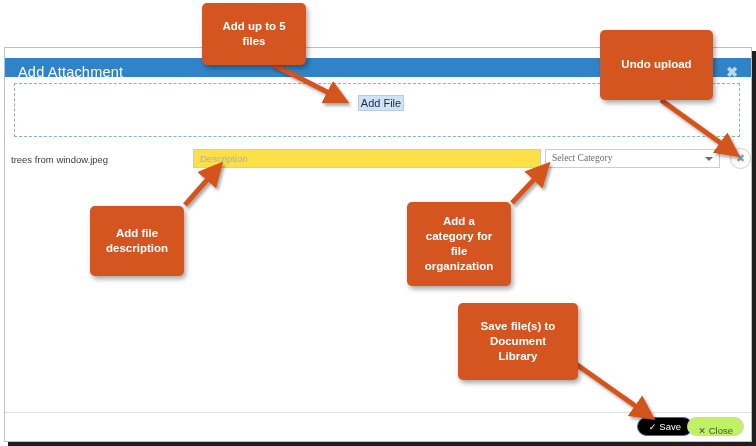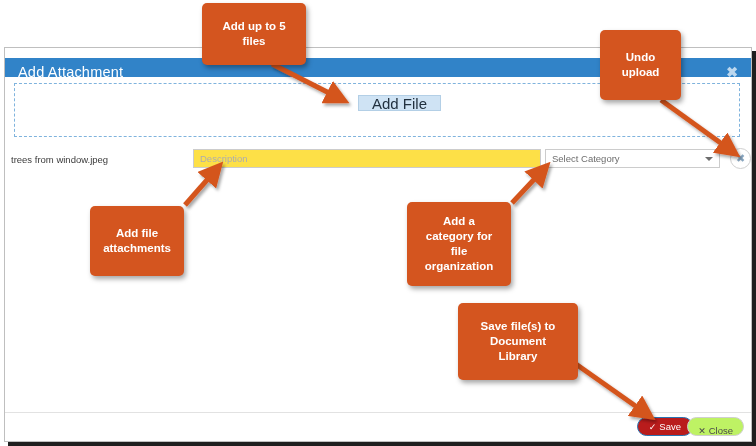--- a/index.html
+++ b/index.html
@@ -47,24 +47,24 @@
   }
 
   #dropzone{
     position:absolute; left:9px; top:6px;
     width:726px; height:54px;
     border:1px dashed #7fb3dd;
     box-sizing:border-box;
   }
   #add-file-btn{
     position:absolute; left:343px; top:11px;
-    width:83px; height:16px;
+    width:46px; height:16px;
     background:#cfe3f4;
     border:1px solid #b3cfe6;
-    color:#22313f; font-size:15px;
+    color:#22313f; font-size:11px;
     text-align:center; line-height:15px;
     cursor:pointer; box-sizing:border-box;
   }
   #drop-hint{
     position:absolute; left:0; top:33px; width:100%;
     text-align:center; color:#9a9a9a; font-size:9.5px;
   }
 
   
   #attach-row{
@@ -80,21 +80,21 @@
     border:1px solid #cccccc; background:#fde047;
     font-family:"Liberation Sans", sans-serif;
     font-size:9.5px; color:#4a4a4a; padding:0 6px;
     box-sizing:border-box; outline:none;
   }
   #description-input::placeholder{color:#adadad;}
   #category-select{
     position:absolute; left:540px; top:0;
     width:175px; height:19px;
     border:1px solid #cccccc; background:#fff;
-    box-sizing:border-box; cursor:pointer;
+    box-sizing:border-box; cursor:pointer;font-family:Liberation Serif, serif;
   }
   #category-label{
     position:absolute; left:6px; top:3px;
     font-size:9.5px; color:#6d6d6d;
   }
   #category-caret{
     position:absolute; right:6px; top:7px;
     width:0;height:0;
     border-left:4px solid transparent;
     border-right:4px solid transparent;
@@ -111,21 +111,21 @@
   
   #dialog-footer{
     position:absolute; left:0; bottom:0;
     width:100%; height:28px;
     border-top:1px solid #e2e2e2;
     background:#ffffff;
   }
   #save-button{
     position:absolute; right:58px; top:4px;
     height:19px; padding:0 11px;
-    background:#b91c1c; border:1px solid #2a74b2; border-radius:10px;
+    background:#000000; border:1px solid #2a74b2; border-radius:10px;
     color:#fff; font-size:9.5px; line-height:18px;
     cursor:pointer; box-sizing:border-box;
   }
   #close-button{
     position:absolute; right:7px; top:4px;
     height:19px; padding:4px 10px;
     background:#bef264; border:1px solid #cfcfcf; border-radius:10px;
     color:#4a4a4a; font-size:9.5px; line-height:18px;
     cursor:pointer; box-sizing:border-box;
   }
@@ -141,21 +141,21 @@
     text-align:center;
     border-radius:5px;
     box-shadow:2px 3px 5px rgba(0,0,0,0.35);
     display:flex; align-items:center; justify-content:center;
     line-height:1.32;
     padding:4px 19px;
     box-sizing:border-box;
     z-index:30;
   }
   #callout-addfiles{left:202px; top:3px;  width:104px; height:62px;}
-  #callout-undo   {left:600px; top:30px; width:81px;  height:70px;}
+  #callout-undo   {left:600px; top:30px; width:113px;  height:70px;}
   #callout-desc   {left:90px;  top:206px;width:94px;  height:70px;}
   #callout-cat    {left:407px; top:202px;width:104px; height:84px;}
   #callout-save   {left:458px; top:303px;width:120px; height:77px;}
 
   
   #arrow-layer{
     position:absolute; left:0; top:0; width:756px; height:446px;
     pointer-events:none; z-index:25;
   }
 </style>
@@ -213,15 +213,15 @@
     <line x1="272" y1="64" x2="337" y2="97"></line>
     <line x1="661" y1="100" x2="729" y2="149"></line>
     <line x1="185" y1="205" x2="214" y2="172"></line>
     <line x1="512" y1="203" x2="541" y2="172"></line>
     <line x1="573" y1="362" x2="644" y2="412"></line>
   </g>
 </svg>
 
 <div class="callout" id="callout-addfiles">Add up to 5 files</div>
 <div class="callout" id="callout-undo">Undo upload</div>
-<div class="callout" id="callout-desc">Add file attachments</div>
+<div class="callout" id="callout-desc">Add file description</div>
 <div class="callout" id="callout-cat">Add a category for file organization</div>
 <div class="callout" id="callout-save">Save file(s) to Document Library</div>
 
 </body></html>

